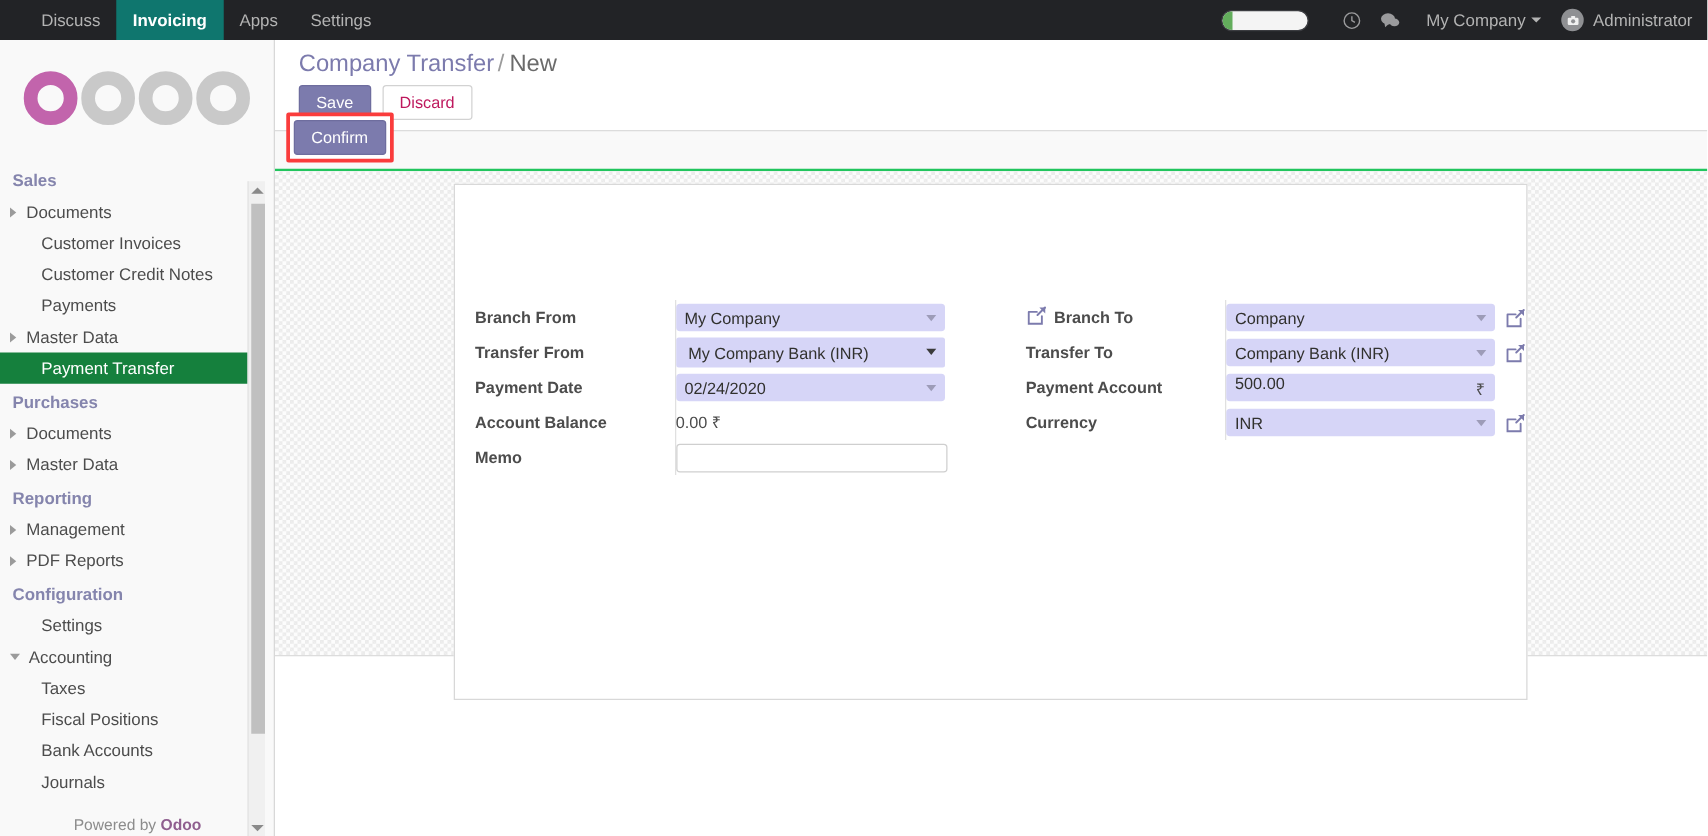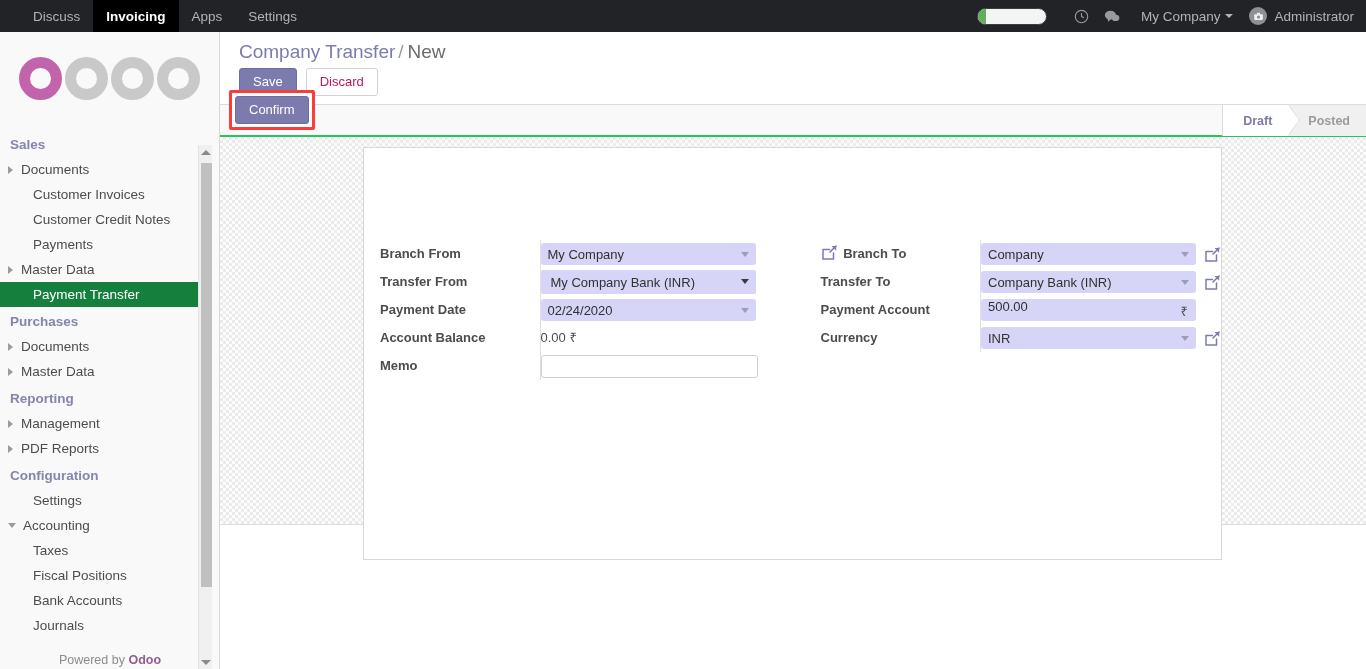--- a/index.html
+++ b/index.html
@@ -17,21 +17,21 @@
   .navbar {
     position: absolute; top: 0; left: 0; width: 1366px; height: 32px;
     background: #222326; display: flex; align-items: stretch; gap: 28px;
   }
   .nav-left { display: flex; align-items: stretch; padding-left: 20px; }
   .nav-item {
     display: flex; align-items: center; padding: 0 13px;
     color: #b3b3b3; font-size: 13.5px; cursor: pointer;
     text-decoration: none; white-space: nowrap;
   }
-  .nav-item.active { background: #000000; color: #fff; font-weight: bold; }
+  .nav-item.active { background: #0f766e; color: #fff; font-weight: bold; }
   .nav-right {
     margin-left: auto; display: flex; align-items: center;
     padding-right: 12px; gap: 0px;
   }
   .progress-pill {
     width: 70px; height: 17px; background: #f4f4f4;
     border-radius: 9px; overflow: hidden; display: flex;
     margin-right: 20px; border: 1px solid #3b3c40;
   }
   .progress-pill .fill { width: 8px; background: #63ad5c; height: 100%; }
@@ -382,24 +382,20 @@
     </div>
 
     <div class="btn-bar">
       <button class="btn btn-primary">Save</button>
       <button class="btn btn-default">Discard</button>
     </div>
 
     <div class="action-bar">
       <div class="highlight-box">
         <button class="btn btn-primary">Confirm</button>
-      </div>
-      <div class="statusbar">
-        <div class="stat active">Draft</div>
-        <div class="stat">Posted</div>
       </div>
     </div>
 
     <div class="sheet-bg">
       <div class="sheet">
         <div class="form-cols">
 
           <div class="form-col">
             <table class="fields">
               <tbody>

